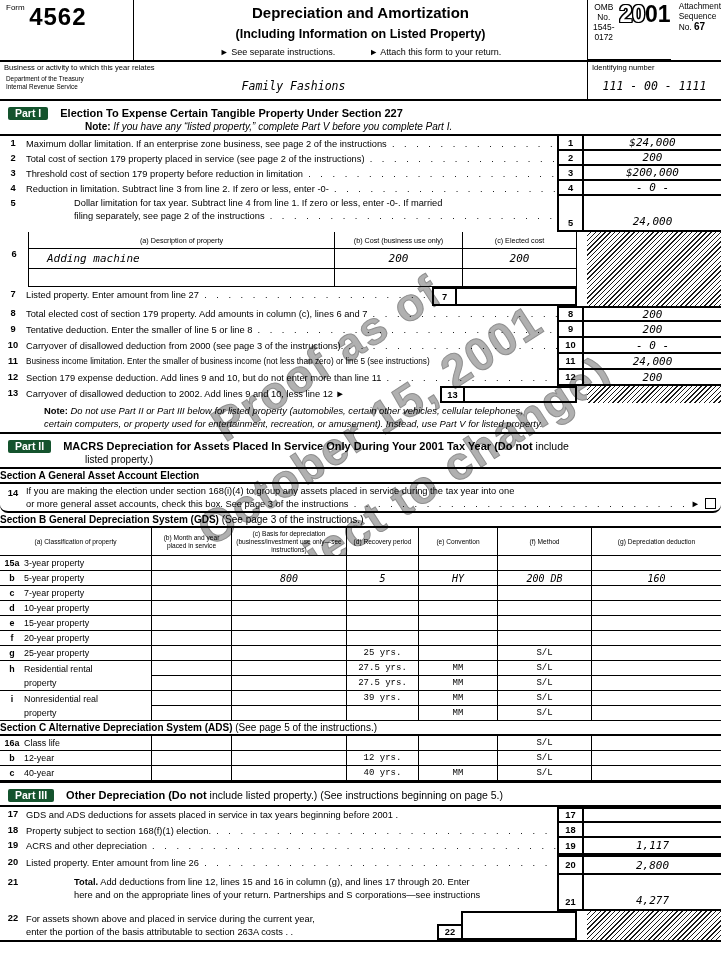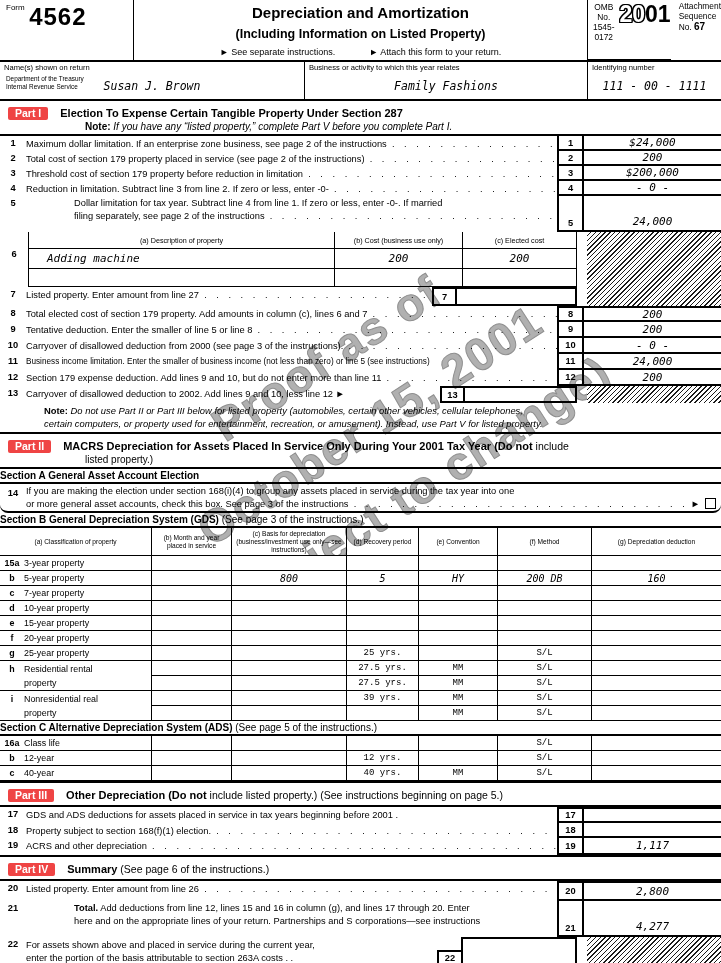--- a/index.html
+++ b/index.html
@@ -36,21 +36,21 @@
   .idrow{display:flex;height:37px;border-bottom:2px solid #000;}
   .idcell{display:flex;flex-direction:column;box-sizing:border-box;}
   .idc1{width:305px;border-right:1px solid #000;}
   .idc2{flex:1;border-right:1px solid #000;}
   .idc3{width:133px;}
   .idlabel{font-size:7.6px;padding:1px 0 0 4px;}
   .idval{flex:1;display:flex;align-items:center;justify-content:center;font-size:11.5px;}
   
   .band{border-bottom:2px solid #000;padding:2px 0 2px 8px;box-sizing:border-box;position:relative;}
   .bt2{border-top:2px solid #000;}
-  .pill{display:inline-block;background:#ef4444;color:#fff;font-weight:bold;font-size:10.5px;padding:0 7px 1px;border-radius:2px;}
+  .pill{display:inline-block;background:#14532d;color:#fff;font-weight:bold;font-size:10.5px;padding:0 7px 1px;border-radius:2px;}
   .bandtitle{font-weight:bold;font-size:11px;margin-left:12px;}
   .bandreg{font-weight:normal;font-size:10.5px;}
   .band2nd{margin-left:77px;font-size:10px;}
   .secband{text-align:left;font-size:10px;border-bottom:2px solid #000;padding:1px 0;}
   
   .pline{display:flex;align-items:stretch;box-sizing:border-box;}
   .h15{height:15px;} .h16{height:16px;} .h17{height:17px;} .h20{height:20px;} .h36{height:36px;}
   .lnum{width:26px;text-align:center;font-weight:bold;font-size:9.3px;padding-top:2px;box-sizing:border-box;flex:none;}
   .ltext{flex:1;overflow:hidden;white-space:nowrap;font-size:9.3px;padding-top:2.5px;}
   .ltext2{flex:1;overflow:hidden;font-size:9.3px;padding-top:1px;line-height:1.4;margin-left:48px;}
@@ -148,36 +148,32 @@
         <div class="year"><span class="yr-o">20</span><span>01</span></div>
         <div class="att">
           <div>Attachment</div>
           <div><span>Sequence No.</span>
                <span class="attno">67</span></div>
         </div>
       </div>
     </div>
 
     <div class="idrow">
-      <div class="idcell idc1">
-        <div class="idlabel">Name(s) shown on return</div>
-        <div class="idval hand">Susan J. Brown</div>
-      </div>
       <div class="idcell idc2">
         <div class="idlabel">Business or activity to which this year relates</div>
         <div class="idval hand">Family Fashions</div>
       </div>
       <div class="idcell idc3">
         <div class="idlabel">Identifying number</div>
         <div class="idval hand">111 - 00 - 1111</div>
       </div>
     </div>
 
     <div class="band">
-      <div><span class="pill">Part I</span><span class="bandtitle">Election To Expense Certain Tangible Property Under Section 287</span></div>
+      <div><span class="pill">Part I</span><span class="bandtitle">Election To Expense Certain Tangible Property Under Section 227</span></div>
       <div class="band2nd"><span class="b">Note:</span> <span class="i">If you have any “listed property,” complete Part V before you complete Part I.</span></div>
     </div>
 
     <div class="pline h15">
       <span class="lnum">1</span>
       <span class="ltext"><span>Maximum dollar limitation. If an enterprise zone business, see page 2 of the instructions</span>&nbsp;&nbsp;<span class="dots">. . . . . . . . . . . . . . . . . . . . . . . . . . . . . . . . . . . . . . . . . . . . . . . .</span></span>
       <span class="nbox">1</span>
       <span class="vbox hand">$24,000</span>
     </div>
     <div class="pline h15">
@@ -491,23 +487,20 @@
       <span class="nbox">18</span>
       <span class="vbox hand"></span>
     </div>
     <div class="pline h17">
       <span class="lnum">19</span>
       <span class="ltext"><span>ACRS and other depreciation</span>&nbsp;&nbsp;<span class="dots">. . . . . . . . . . . . . . . . . . . . . . . . . . . . . . . . . . . . . . . . . . . . . . . .</span></span>
       <span class="nbox">19</span>
       <span class="vbox hand">1,117</span>
     </div>
 
-    <div class="band bt2">
-      <span class="pill">Part IV</span><span class="bandtitle">Summary</span><span class="bandreg"> (See page 6 of the instructions.)</span>
-    </div>
 
     <div class="pline h20 bt">
       <span class="lnum">20</span>
       <span class="ltext"><span>Listed property. Enter amount from line 26</span>&nbsp;&nbsp;<span class="dots">. . . . . . . . . . . . . . . . . . . . . . . . . . . . . . . . . . . . . . . . . . . . . . . .</span></span>
       <span class="nbox">20</span>
       <span class="vbox hand">2,800</span>
     </div>
     <div class="pline h36 vb-end">
       <span class="lnum">21</span>
       <span class="ltext2">

